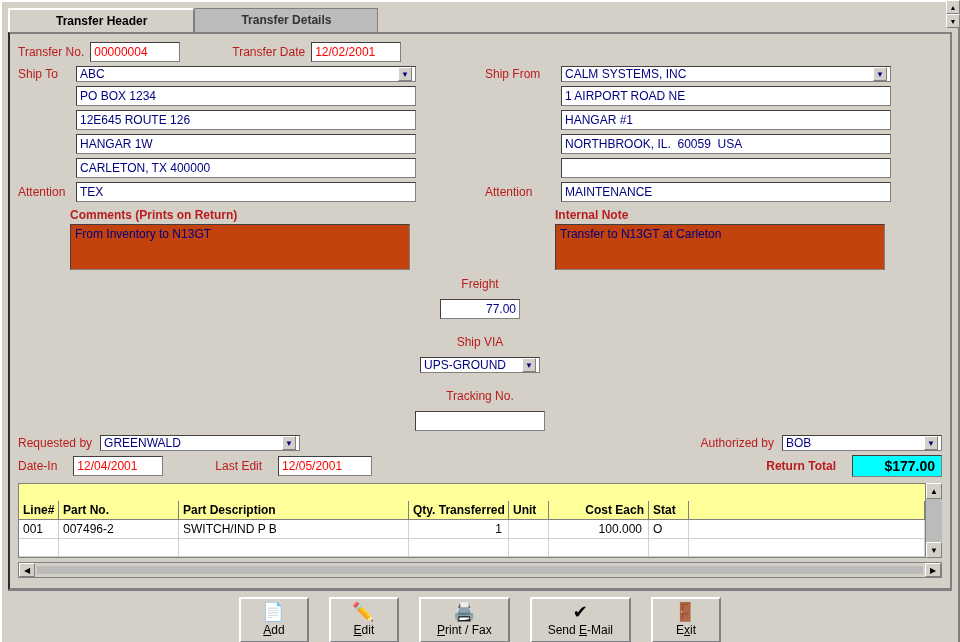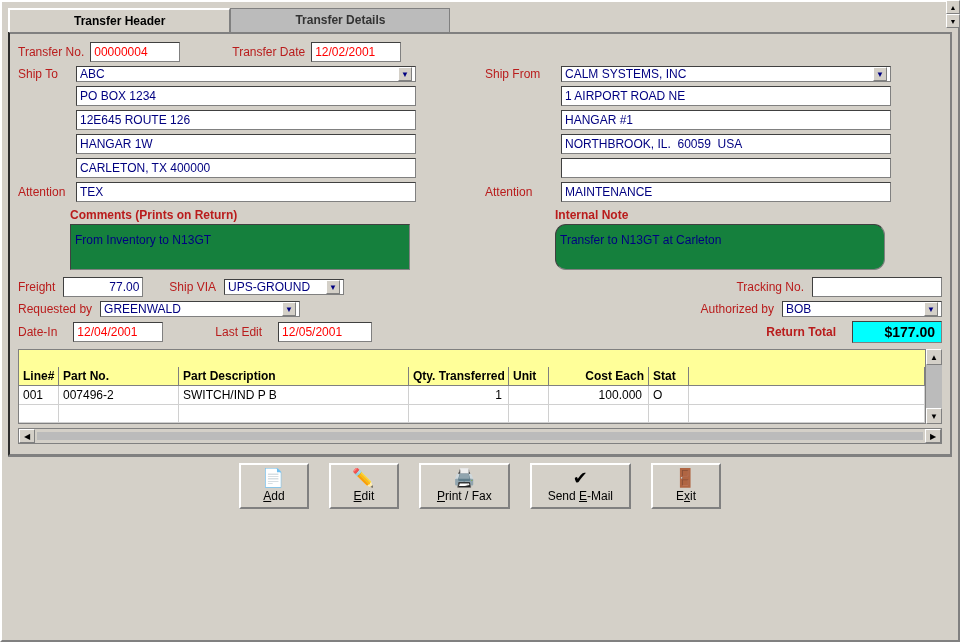--- a/index.html
+++ b/index.html
@@ -55,21 +55,21 @@
     }
     .content {
       padding: 6px;
     }
     .tabs-row {
       display: flex;
       gap: 0;
       margin-bottom: 0;
     }
     .tab {
-      padding: 4px 64px;
+      padding: 4px 46px;
       background: #d4d0c8;
       border: 1px solid #808080;
       border-bottom: none;
       font-weight: bold;
       font-size: 12px;
       cursor: pointer;
       position: relative;
     }
     .tab.active {
       background: #d4d0c8;
@@ -153,36 +153,35 @@
     .col-right {
       flex: 1;
     }
     .address-field {
       width: 340px;
     }
     .address-field-right {
       width: 330px;
     }
     .comment-textarea {
-      background: #15803d;
+      background: #c2410c;
       border: 1px solid #808080;
       border-top: 1px solid #404040;
       border-left: 1px solid #404040;
       font-size: 12px;
       font-family: 'MS Sans Serif', Arial, sans-serif;
       color: #000080;
-      padding: 8px 4px;
+      padding: 2px 4px;
       resize: none;
       width: 340px;
       height: 46px;
     }
     .comment-textarea-right {
       width: 330px;
       height: 46px;
-      border-radius: 11px;
     }
     .textarea-wrapper {
       position: relative;
       display: inline-block;
     }
     .scroll-btn {
       width: 14px;
       height: 14px;
       background: #d4d0c8;
       border: 1px solid #808080;
@@ -196,20 +195,21 @@
       right: 0;
     }
     .scroll-up { top: 0; }
     .scroll-down { top: 14px; }
     .freight-row {
       display: flex;
       align-items: center;
       gap: 8px;
       margin-top: 4px;
       margin-bottom: 4px;
+      flex-direction: column;
     }
     .freight-input {
       width: 80px;
       text-align: right;
     }
     .requested-row {
       display: flex;
       align-items: center;
       gap: 8px;
       margin-bottom: 4px;

